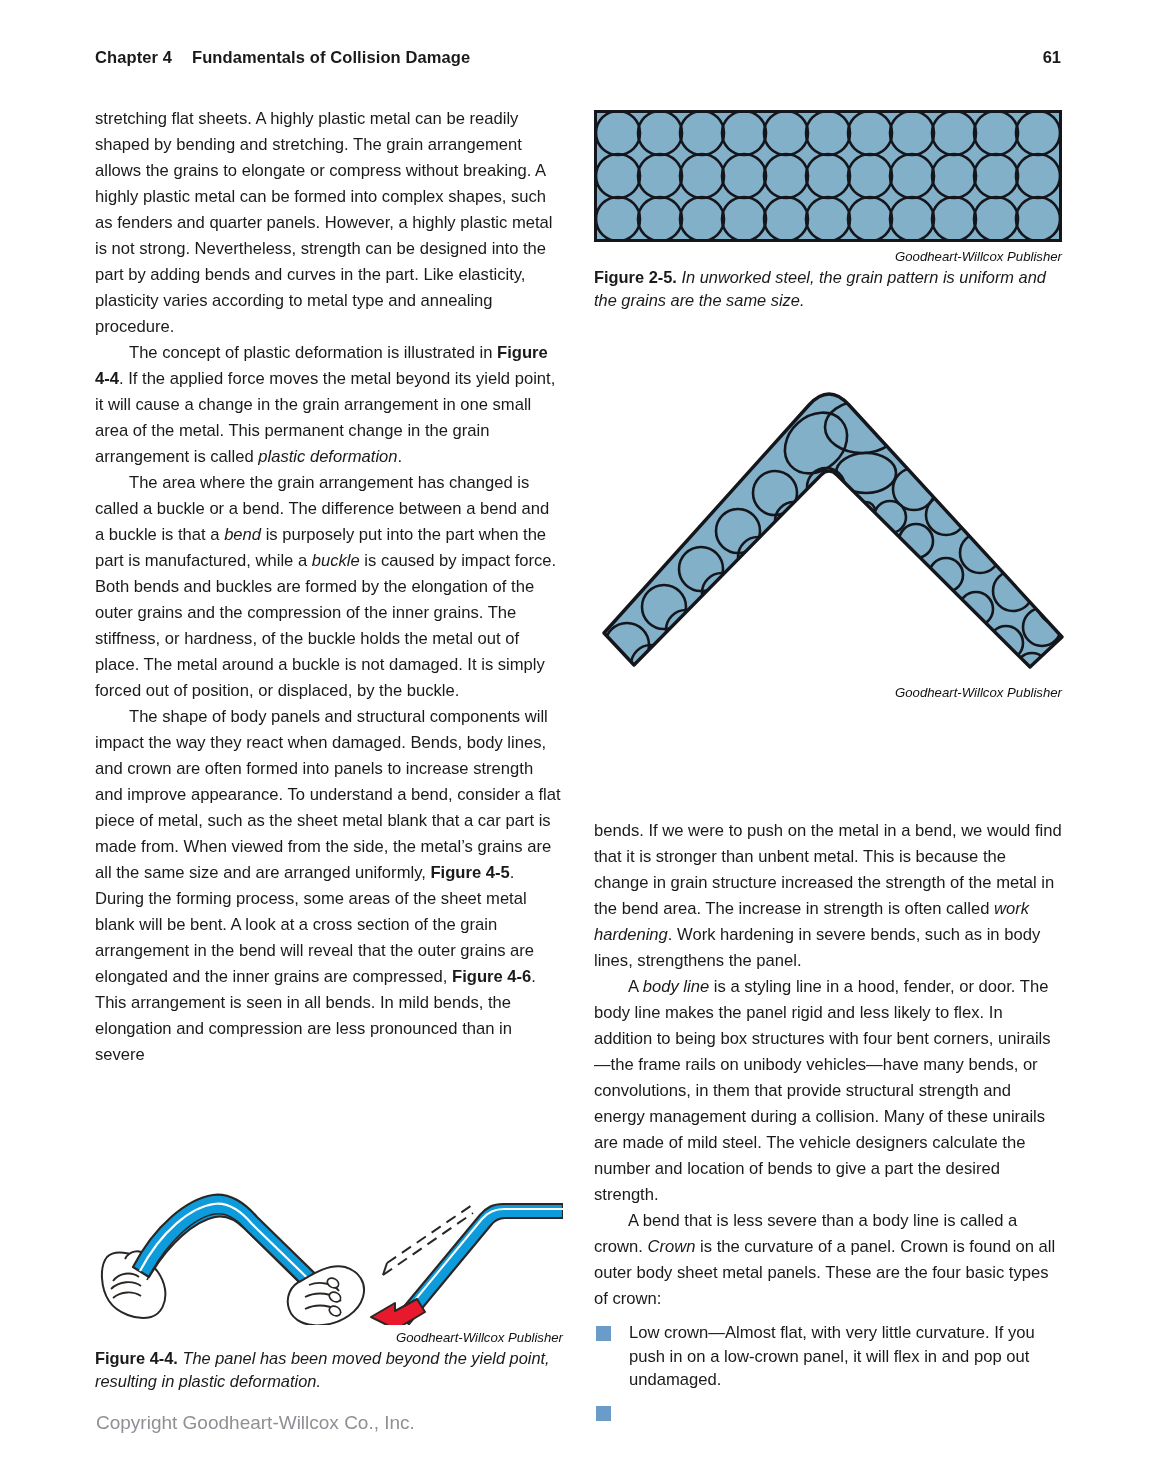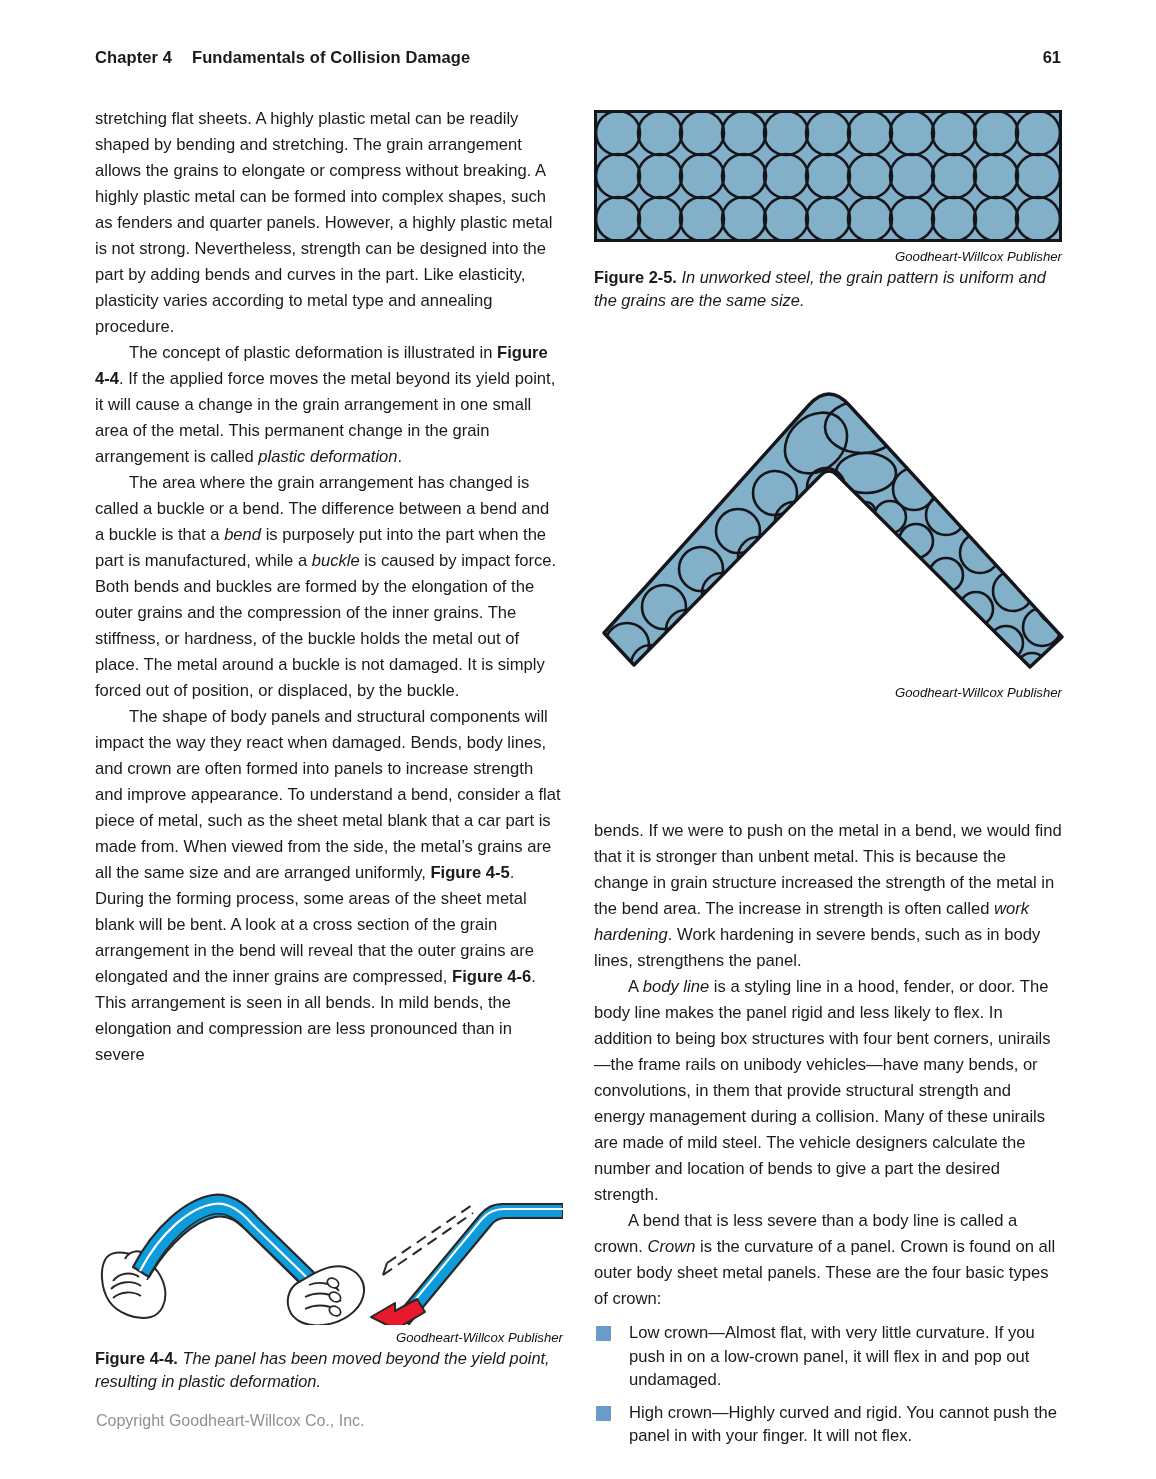--- a/index.html
+++ b/index.html
@@ -64,21 +64,21 @@
   }
 
   
   .fig45{position:absolute;left:594px;top:110px;width:468px;height:132px;}
   .fig46{position:absolute;left:594px;top:365px;width:470px;height:312px;}
   .fig44{position:absolute;left:95px;top:1185px;width:468px;height:140px;}
 
   
   .footer{
     position:absolute;left:96px;top:1412px;
-    font-size:16px;color:#8d9094;
+    font-size:19px;color:#8d9094;
   }
   svg{display:block;}
 </style>
 </head>
 <body>
 
 <div class="page">
 
   <div class="runhead">
     <div class="left"><span class="chap">Chapter 4</span><span>Fundamentals of Collision Damage</span></div>
@@ -100,21 +100,21 @@
   <div class="col-right" style="top:818px;">
 
     <p class="body"><span>bends. If we were to push on the metal in a bend, we would find that it is stronger than unbent metal. This is because the change in grain structure increased the strength of the metal in the bend area. The increase in strength is often called </span><i class="term">work hardening</i><span>. Work hardening in severe bends, such as in body lines, strengthens the panel.</span></p>
 
     <p class="body indent"><span>A </span><i class="term">body line</i><span> is a styling line in a hood, fender, or door. The body line makes the panel rigid and less likely to flex. In addition to being box structures with four bent corners, unirails—the frame rails on unibody vehicles—have many bends, or convolutions, in them that provide structural strength and energy management during a collision. Many of these unirails are made of mild steel. The vehicle designers calculate the number and location of bends to give a part the desired strength.</span></p>
 
     <p class="body indent"><span>A bend that is less severe than a body line is called a crown. </span><i class="term">Crown</i><span> is the curvature of a panel. Crown is found on all outer body sheet metal panels. These are the four basic types of crown:</span></p>
 
     <ul class="crownlist">
       <li><span class="sq"></span><span>Low crown—Almost flat, with very little curvature. If you push in on a low-crown panel, it will flex in and pop out undamaged.</span></li>
-      <li><span class="sq"></span><span>High crown—Highly curved and rigid. You cannot push the panel in with your finger. It will not flex.</span></li>
+      <li><span class="sq"></span></li>
     </ul>
   </div>
 
   <div class="fig45">
     <svg width="468" height="132" viewBox="0 0 468 132">
       <defs>
         <clipPath id="clip45">
             <rect x="1.5" y="1.5" width="465" height="129"></rect>
           </clipPath>
       </defs>

